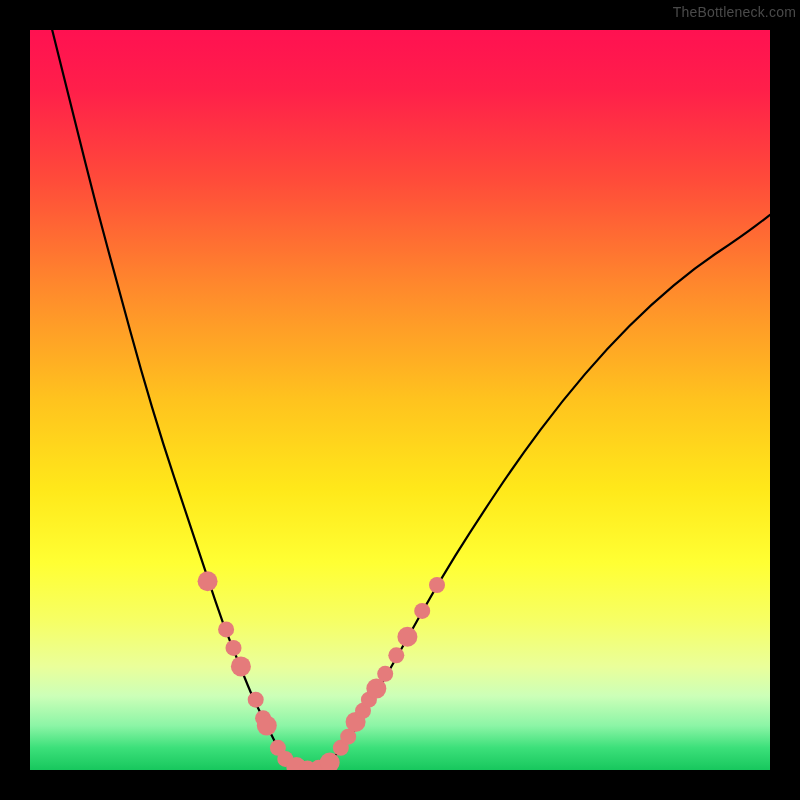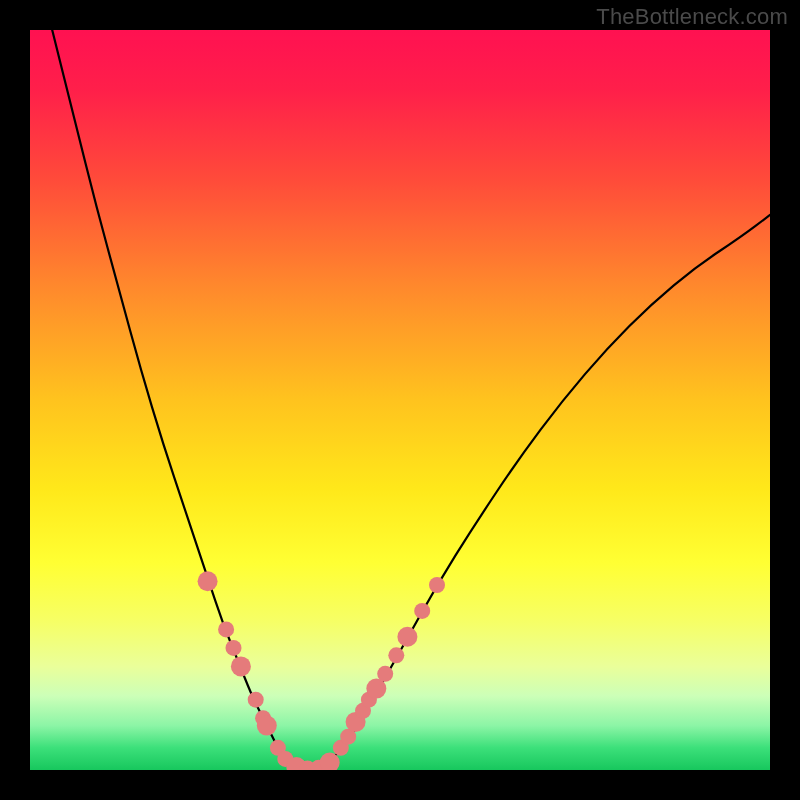--- a/index.html
+++ b/index.html
@@ -25,23 +25,23 @@
     height: 740px;
     overflow: hidden;
   }
   .gradient {
     position: absolute;
     inset: 0;
   }
   .watermark {
     position: absolute;
     top: 4px;
-    right: 12px;
+    right: 4px;
     color: #4a4a4a;
-    font-size: 22px;
+    font-size: 14px;
     font-weight: 500;
     letter-spacing: 0.2px;
   }
   svg.curves {
     position: absolute;
     inset: 0;
   }
 </style>
 </head>
 <body>

